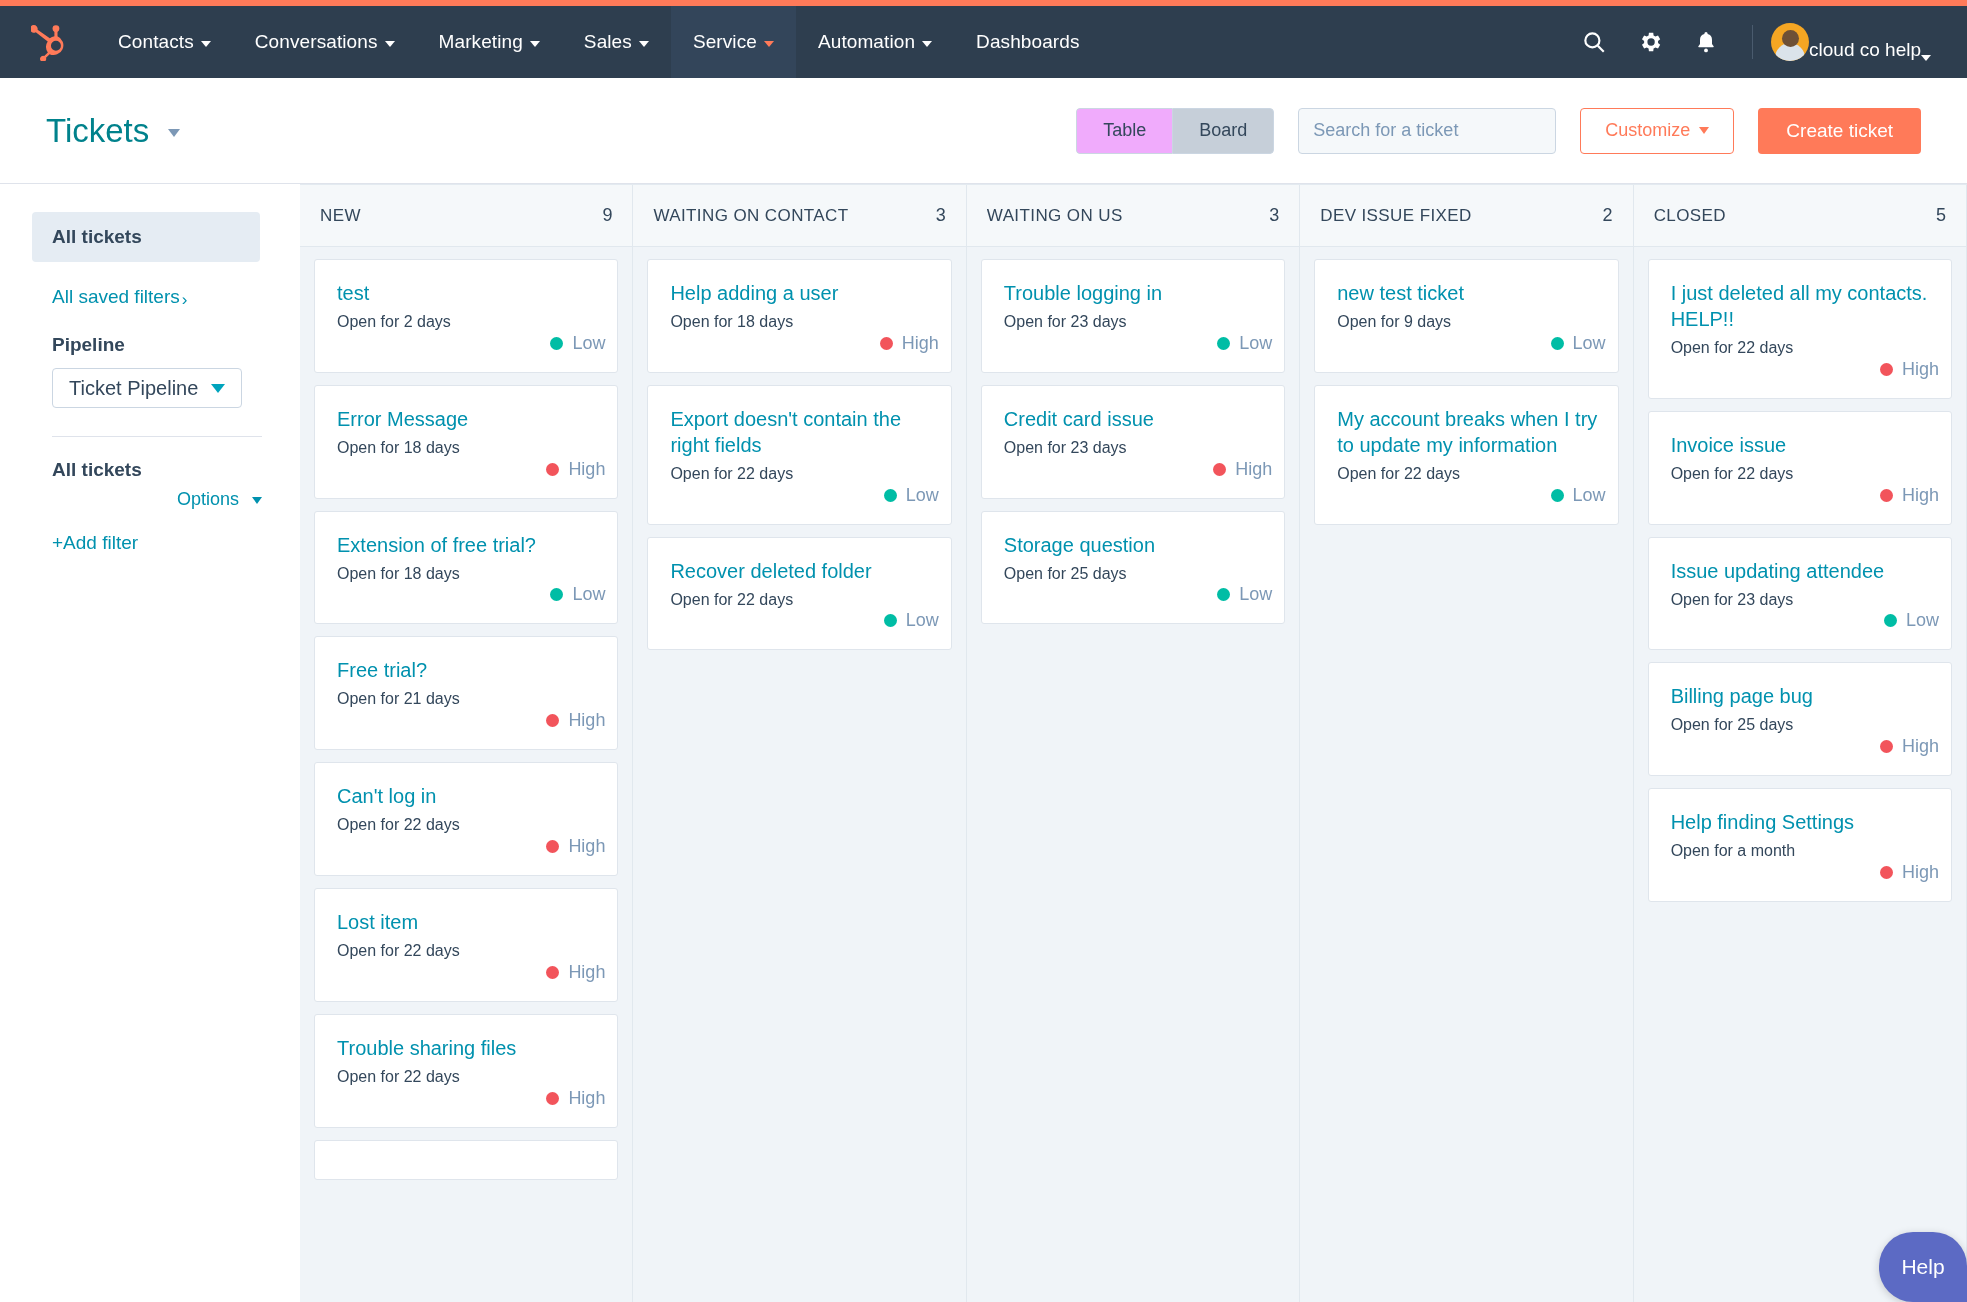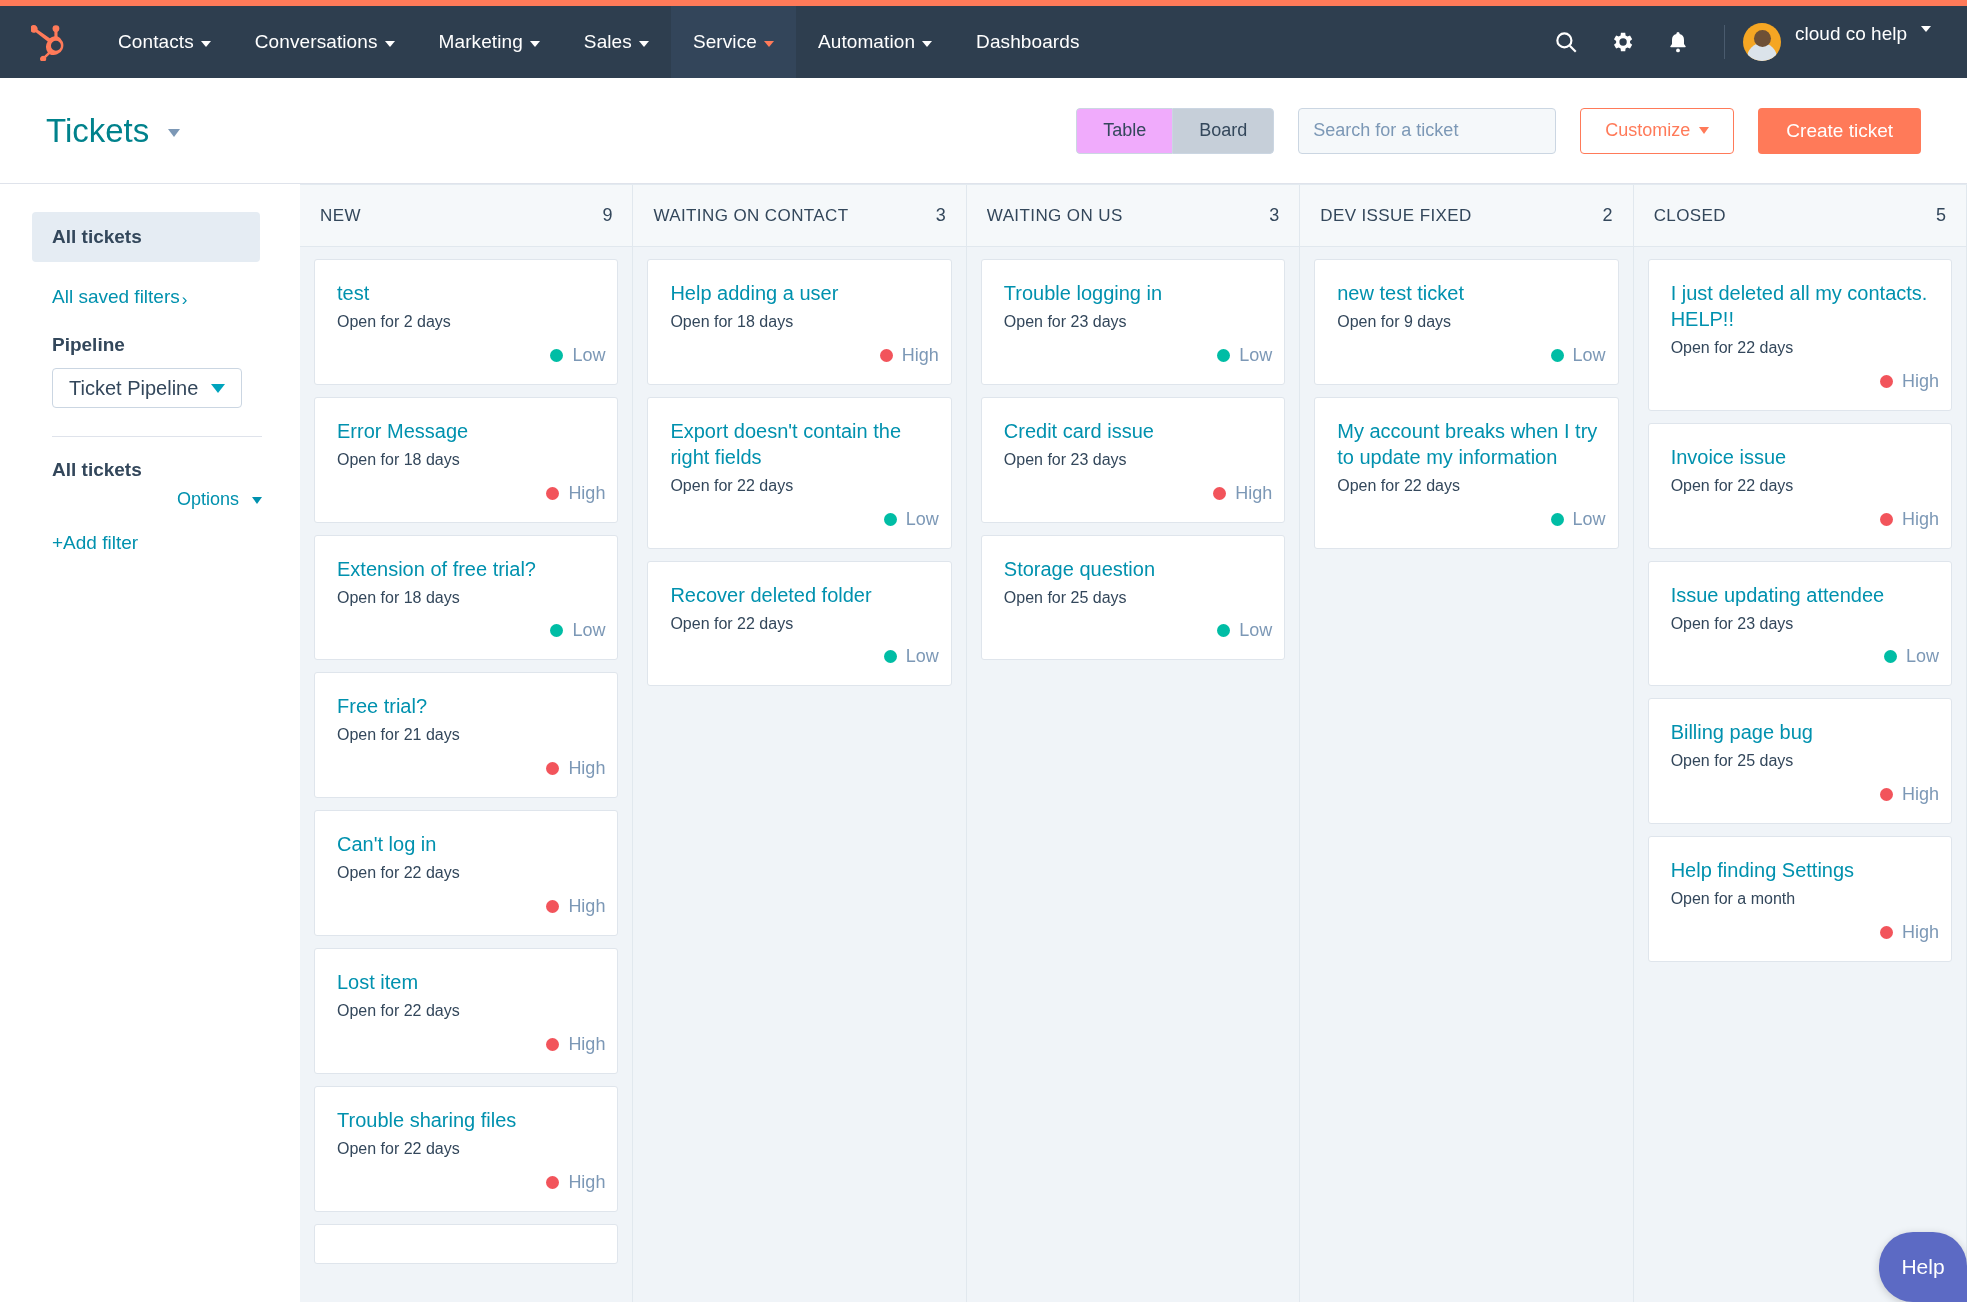--- a/index.html
+++ b/index.html
@@ -40,21 +40,21 @@
     margin-left: auto; display: flex; align-items: center;
     gap: 0px; padding-right: 36px;
   }
   .nav-icon-btn {
     width: 56px; height: 72px; display: flex; align-items: center;
     justify-content: center; cursor: pointer;
   }
   .nav-divider {
     width: 1px; height: 34px; background: #4a5b6e; margin: 0 18px;
   }
-  .nav-user { display: flex; align-items: flex-start; gap: 14px; cursor: pointer; }
+  .nav-user { display: flex; align-items: flex-end; cursor: pointer; }
   .avatar {
     width: 38px; height: 38px; border-radius: 50%;
     background: #f5a623; overflow: hidden; position: relative;
     flex-shrink: 0;
   }
   .avatar .head {
     position: absolute; width: 17px; height: 17px; border-radius: 50%;
     background: #6e5036; left: 10.5px; top: 7px;
   }
   .avatar .body {
@@ -184,21 +184,21 @@
 
   .card {
     background: #ffffff; border: 1px solid #dfe5ec; border-radius: 3px;
     padding: 20px 12px 18px 22px; margin-bottom: 12px; cursor: pointer;
   }
   .card-title {
     font-size: 20px; color: #0091ae; line-height: 1.3; margin-bottom: 6px;
   }
   .card-sub { font-size: 16px; color: #33475b; line-height: 1.3; }
   .card-priority {
-    margin-top: 12px; display: flex; align-items: center;
+    display: flex; align-items: center;
     justify-content: flex-end; gap: 9px;
   }
   .pri-dot { width: 13px; height: 13px; border-radius: 50%; }
   .pri-dot.low { background: #00bda5; }
   .pri-dot.high { background: #f2545b; }
   .pri-text { font-size: 18px; color: #7c98b6; }
 
   
   .help-bubble {
     position: absolute; right: 0px; bottom: 0px;

